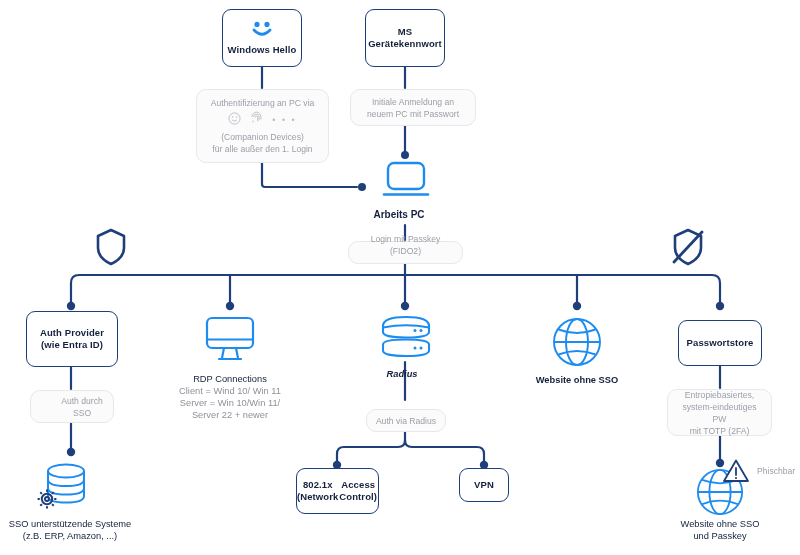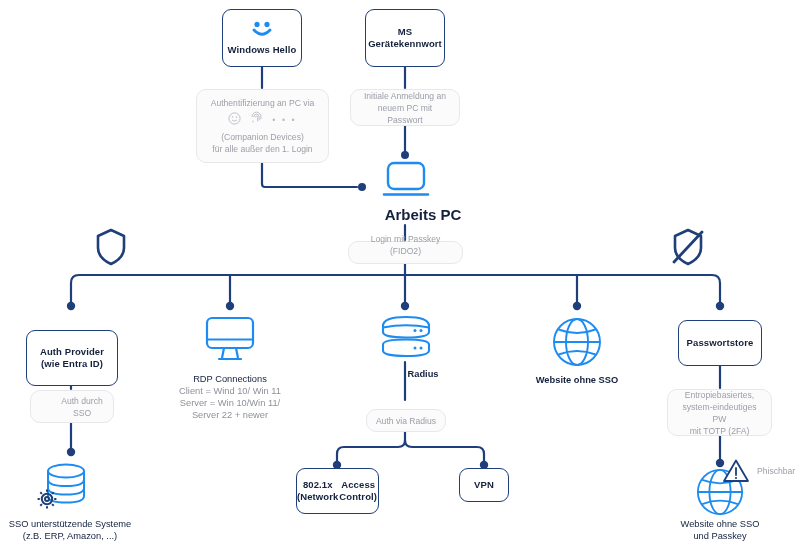--- a/index.html
+++ b/index.html
@@ -146,50 +146,50 @@
           <path d="M5.9,6.8 a1.2,1.4 0 0 1 2.4,0 v4.4" fill="none" stroke="#b9bcc4" stroke-width="1"></path>
           <path d="M3.3,10.2 v2.2" fill="none" stroke="#b9bcc4" stroke-width="1"></path>
         </svg>
       </span>
       <span class="dots">• • •</span>
     </span>
     <span>(Companion Devices)</span>
     <span>für alle außer den 1. Login</span>
   </div>
 
-  <div class="node chip" style="left:350px;top:89px;width:110px;height:37px;">
+  <div class="node chip" style="left:350px;top:89px;width:126px;height:37px;">
     <span>Initiale Anmeldung an</span>
     <span>neuem PC mit Passwort</span>
   </div>
 
   <span class="icon" style="left:381px;top:161px;">
     <svg width="50" height="43" viewBox="0 0 50 43">
       <rect x="7" y="2" width="36" height="26" rx="6" ry="6" fill="none" stroke="#1d8cf0" stroke-width="2.4"></rect>
       <line x1="3" y1="33.5" x2="47" y2="33.5" stroke="#1d8cf0" stroke-width="2.6" stroke-linecap="round"></line>
     </svg>
   </span>
-  <div class="caption" style="left:373px;top:209px;width:100px;font-size:15px;">Arbeits PC</div>
+  <div class="caption" style="left:349px;top:209px;width:100px;font-size:10px;">Arbeits PC</div>
 
   <div class="node chip" style="left:348px;top:241px;width:115px;height:23px;justify-content:flex-end;">
     <span>Login mit Passkey (FIDO2)</span>
   </div>
 
   <span class="icon" style="left:95px;top:228px;">
     <svg width="32" height="38" viewBox="0 0 32 38">
       <path d="M16,2 L29,8 V20 Q29,30 16,36 Q3,30 3,20 V8 Z" fill="none" stroke="#1f3f7a" stroke-width="2.6" stroke-linejoin="round"></path>
     </svg>
   </span>
   <span class="icon" style="left:671px;top:228px;">
     <svg width="34" height="38" viewBox="0 0 34 38">
       <path d="M17,2 L30,8 V20 Q30,30 17,36 Q4,30 4,20 V8 Z" fill="none" stroke="#1f3f7a" stroke-width="2.6" stroke-linejoin="round"></path>
       <line x1="3" y1="34" x2="31" y2="4" stroke="#1f3f7a" stroke-width="2.8" stroke-linecap="round"></line>
     </svg>
   </span>
 
-  <div class="node boxnode" style="left:26px;top:311px;width:92px;height:56px;flex-direction:column;margin-top:19px;">
+  <div class="node boxnode" style="left:26px;top:311px;width:92px;height:56px;flex-direction:column;">
     <span>Auth Provider</span>
     <span>(wie Entra ID)</span>
   </div>
   <div class="node chip" style="left:30px;top:390px;width:84px;height:33px;padding-left:28px;">
     <span>Auth durch SSO</span>
   </div>
   <span class="icon" style="left:33px;top:458px;">
     <svg width="62" height="62" viewBox="0 0 62 62">
       <g fill="none" stroke="#1d8cf0" stroke-width="2">
         <ellipse cx="33" cy="13" rx="18" ry="6.5"></ellipse>
@@ -232,21 +232,21 @@
         <path d="M6,18 V12 Q6,3 29,3 Q52,3 52,12 V18 Q52,23.5 29,23.5 Q6,23.5 6,18 Z"></path>
         <path d="M6,36.5 V30.5 Q6,25.5 29,25.5 Q52,25.5 52,30.5 V36.5 Q52,42 29,42 Q6,42 6,36.5 Z"></path>
         <path d="M6,13.5 Q29,9 52,13.5"></path>
       </g>
       <circle cx="38" cy="16.5" r="1.5" fill="#1d8cf0"></circle>
       <circle cx="44" cy="16.5" r="1.5" fill="#1d8cf0"></circle>
       <circle cx="38" cy="34" r="1.5" fill="#1d8cf0"></circle>
       <circle cx="44" cy="34" r="1.5" fill="#1d8cf0"></circle>
     </svg>
   </span>
-  <div class="caption" style="left:373px;top:368px;width:100px;">Radius</div>
+  <div class="caption" style="left:352px;top:368px;width:100px;font-style:italic;">Radius</div>
   <div class="node chip" style="left:366px;top:401px;width:80px;height:23px;margin-top:8px;">
     <span>Auth via Radius</span>
   </div>
 
   <div class="node boxnode" style="left:296px;top:468px;width:83px;height:46px;flex-direction:row;">
     <span>802.1x (Network</span>
     <span>Access Control)</span>
   </div>
   <div class="node boxnode" style="left:459px;top:468px;width:50px;height:34px;">
     <span>VPN</span>

